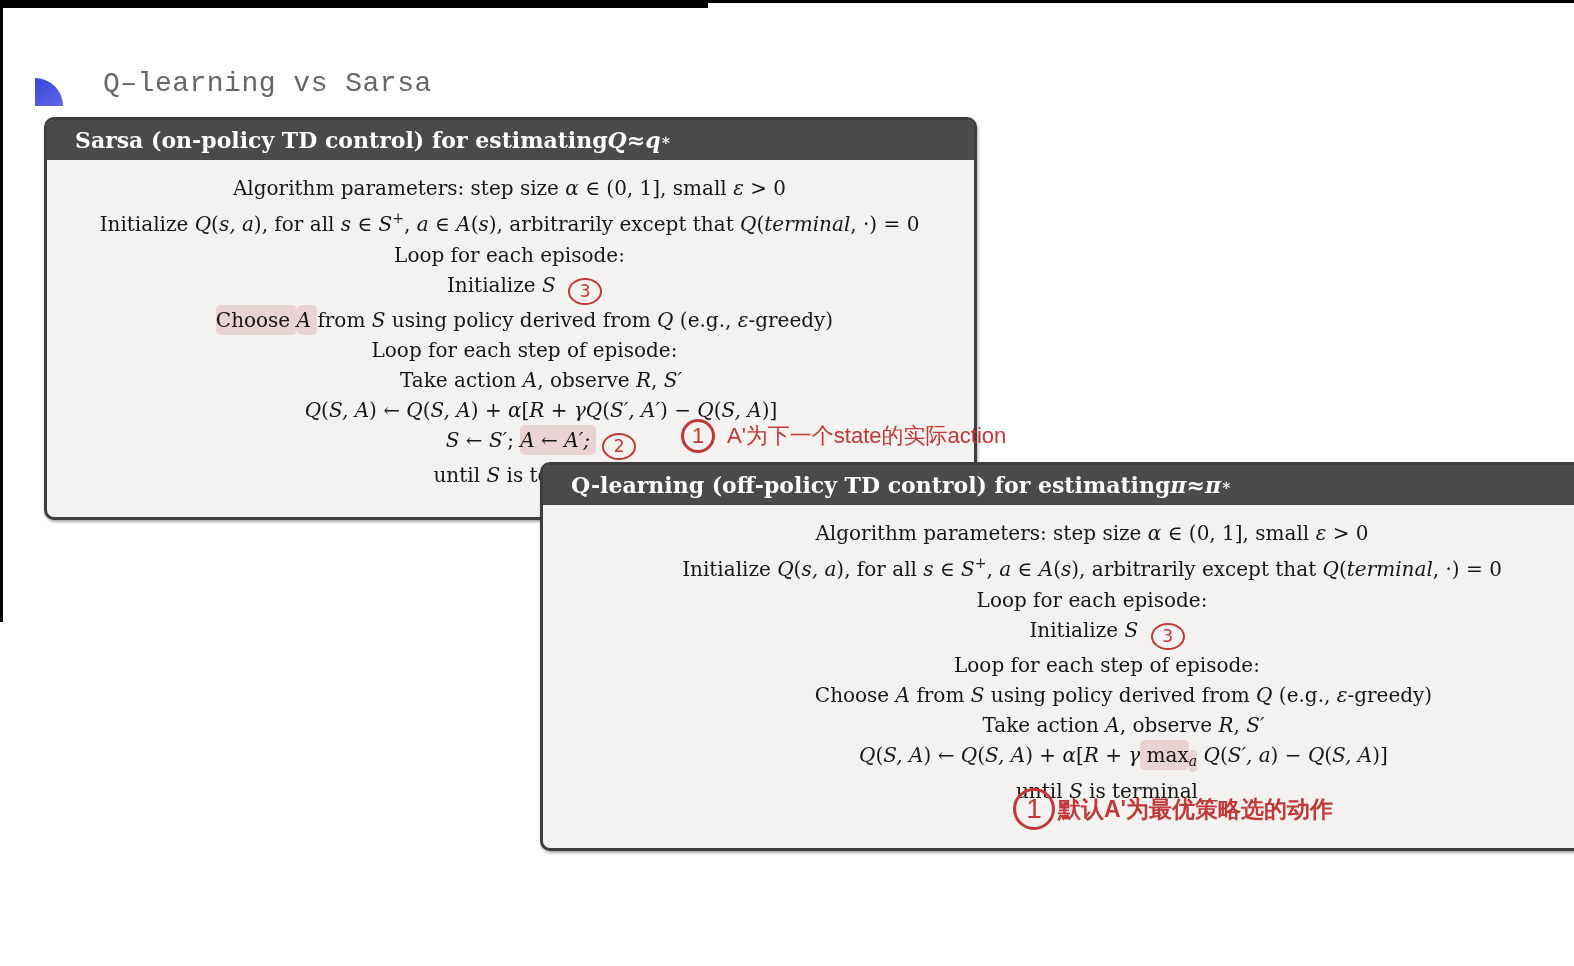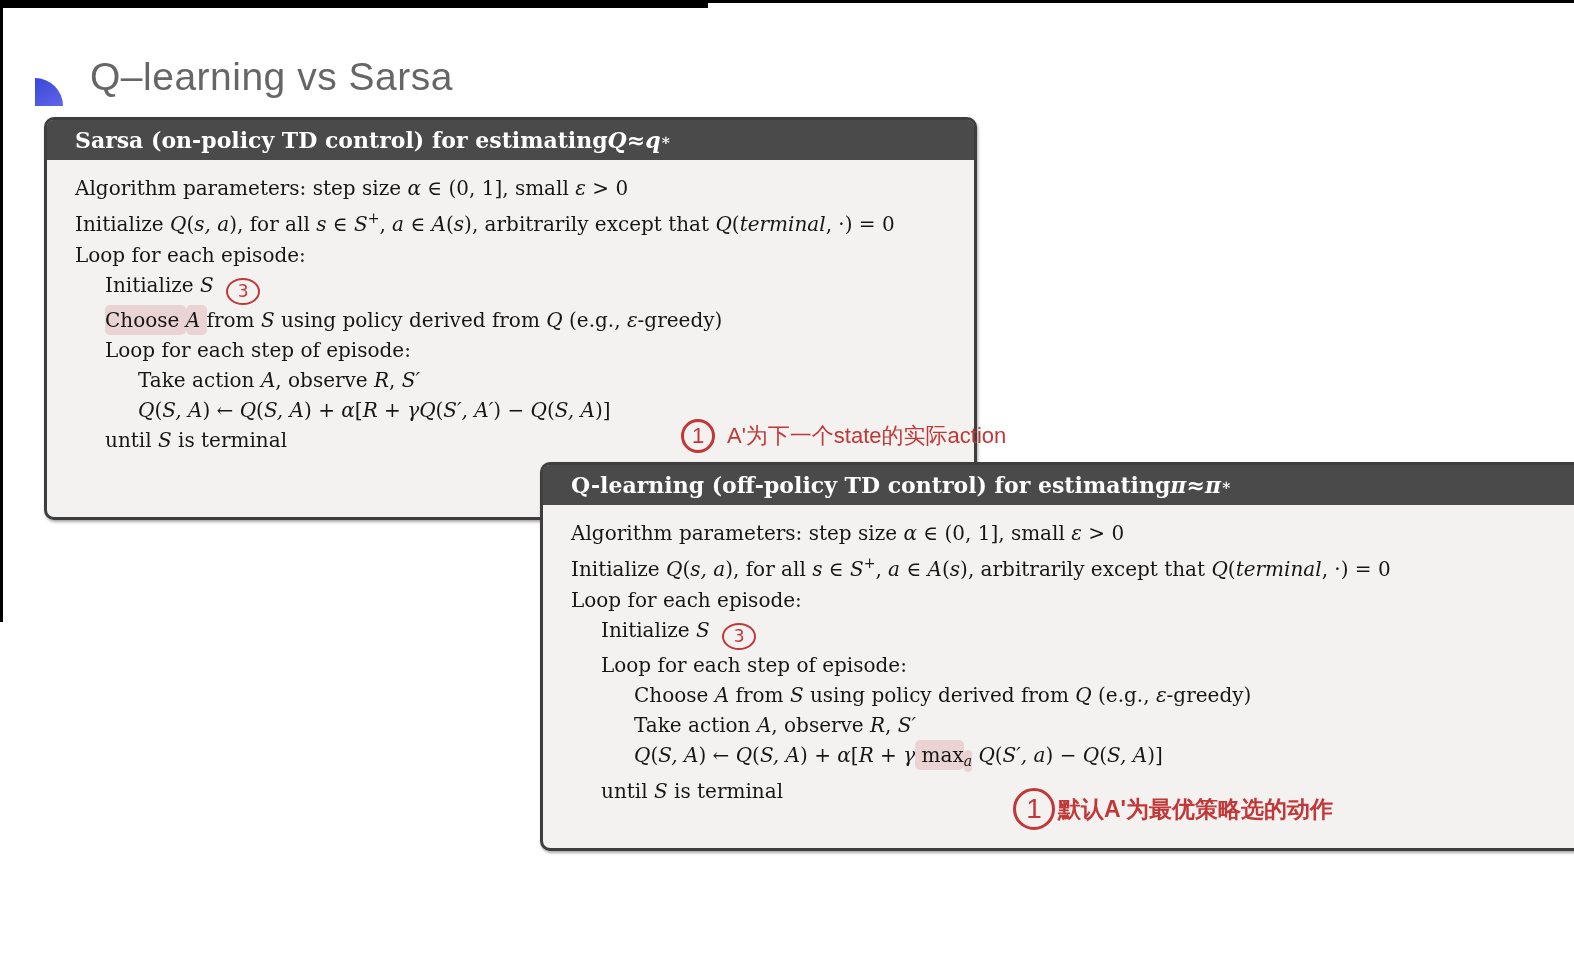--- a/index.html
+++ b/index.html
@@ -17,35 +17,36 @@
   .slide{
     position:relative;width:1574px;height:966px;background:#ffffff;overflow:hidden;
     font-family:"DejaVu Serif","Liberation Serif",serif;
   }
   
   .frame-top{position:absolute;left:0;top:0;width:100%;height:3px;background:#000;z-index:40;}
   .frame-top-left{position:absolute;left:0;top:0;width:708px;height:8px;background:#000;z-index:40;}
   .frame-left{position:absolute;left:0;top:0;width:3px;height:622px;background:#000;z-index:40;}
 
   .page-title{
-    position:absolute;left:90px;top:55px;margin:0;
-    font-family:Liberation Sans, sans-serif;
-    font-size:39px;font-weight:400;color:var(--title-gray);letter-spacing:0.5px;white-space:nowrap;
+    position:absolute;left:90px;top:55px;margin:13px;
+    font-family:Liberation Mono, monospace;
+    font-size:28px;font-weight:400;color:var(--title-gray);letter-spacing:0.5px;white-space:nowrap;
   }
   .accent{
     position:absolute;left:35px;top:78px;width:28px;height:28px;
     border-radius:0 100% 0 0;
     background:linear-gradient(150deg,var(--accent-blue),var(--accent-blue-light));
   }
 
   .algo-box{
     position:absolute;background:var(--box-bg);
     border:3px solid var(--box-border);border-radius:10px;
     box-shadow:1px 2px 3px rgba(0,0,0,0.35);
     box-sizing:border-box;
+    text-align:center;
   }
   #box-sarsa{left:44px;top:117px;width:933px;height:403px;z-index:10;}
   #box-qlearning{left:540px;top:462px;width:1106px;height:389px;z-index:20;}
 
   .box-header{
     background:var(--header-bg);color:#ffffff;
     height:40px;display:flex;align-items:center;
     padding:0 28px;border-radius:6px 6px 0 0;
     font-size:22px;font-weight:bold;white-space:nowrap;
   }
@@ -110,20 +111,21 @@
       </header>
     <div class="box-body">
         <div class="algo-line indent-0"><span>Algorithm parameters: step size </span><span class="seg-i">α</span><span> ∈ (0, 1], small </span><span class="seg-i">ε</span><span> &gt; 0</span></div>
         <div class="algo-line indent-0"><span>Initialize </span><span class="seg-i">Q</span><span>(</span><span class="seg-i">s, a</span><span>), for all </span><span class="seg-i">s</span><span> ∈ </span><span class="seg-i">S</span><span class="seg-sup">+</span><span>, </span><span class="seg-i">a</span><span> ∈ </span><span class="seg-i">A</span><span>(</span><span class="seg-i">s</span><span>), arbitrarily except that </span><span class="seg-i">Q</span><span>(</span><span class="seg-i">terminal</span><span>, ·) = 0</span></div>
         <div class="algo-line indent-0 gap"><span>Loop for each episode:</span></div>
         <div class="algo-line indent-1"><span>Initialize </span><span class="seg-i">S</span><span> </span><span class="seg-circle">3</span></div>
         <div class="algo-line indent-1"><span class="seg-hl"> Choose </span><span class="seg-hl seg-i">A </span><span> from </span><span class="seg-i">S</span><span> using policy derived from </span><span class="seg-i">Q</span><span> (e.g., </span><span class="seg-i">ε</span><span>-greedy)</span></div>
         <div class="algo-line indent-1"><span>Loop for each step of episode:</span></div>
         <div class="algo-line indent-2"><span>Take action </span><span class="seg-i">A</span><span>, observe </span><span class="seg-i">R</span><span>, </span><span class="seg-i">S′</span></div>
         <div class="algo-line indent-2"><span class="seg-i">Q</span><span>(</span><span class="seg-i">S, A</span><span>) ← </span><span class="seg-i">Q</span><span>(</span><span class="seg-i">S, A</span><span>) + </span><span class="seg-i">α</span><span>[</span><span class="seg-i">R</span><span> + </span><span class="seg-i">γQ</span><span>(</span><span class="seg-i">S′, A′</span><span>) − </span><span class="seg-i">Q</span><span>(</span><span class="seg-i">S, A</span><span>)]</span></div>
+        <div class="algo-line indent-2"><span class="seg-i">S</span><span> ← </span><span class="seg-i">S′</span><span>; </span><span class="seg-hl seg-i"> A ← A′; </span><span> </span><span class="seg-circle">2</span></div>
         <div class="algo-line indent-1"><span>until </span><span class="seg-i">S</span><span> is terminal</span></div>
       </div>
   </section>
 
   <section class="algo-box" id="box-qlearning">
     <header class="box-header">
         <span>Q-learning (off-policy TD control) for estimating </span>
         <span class="seg-i">π</span>
         <span> ≈ </span>
         <span class="seg-i">π</span>

